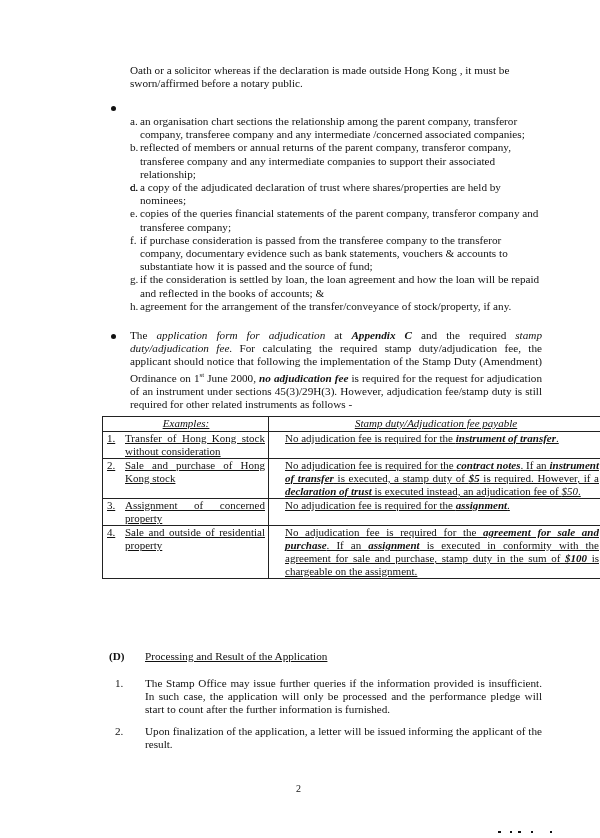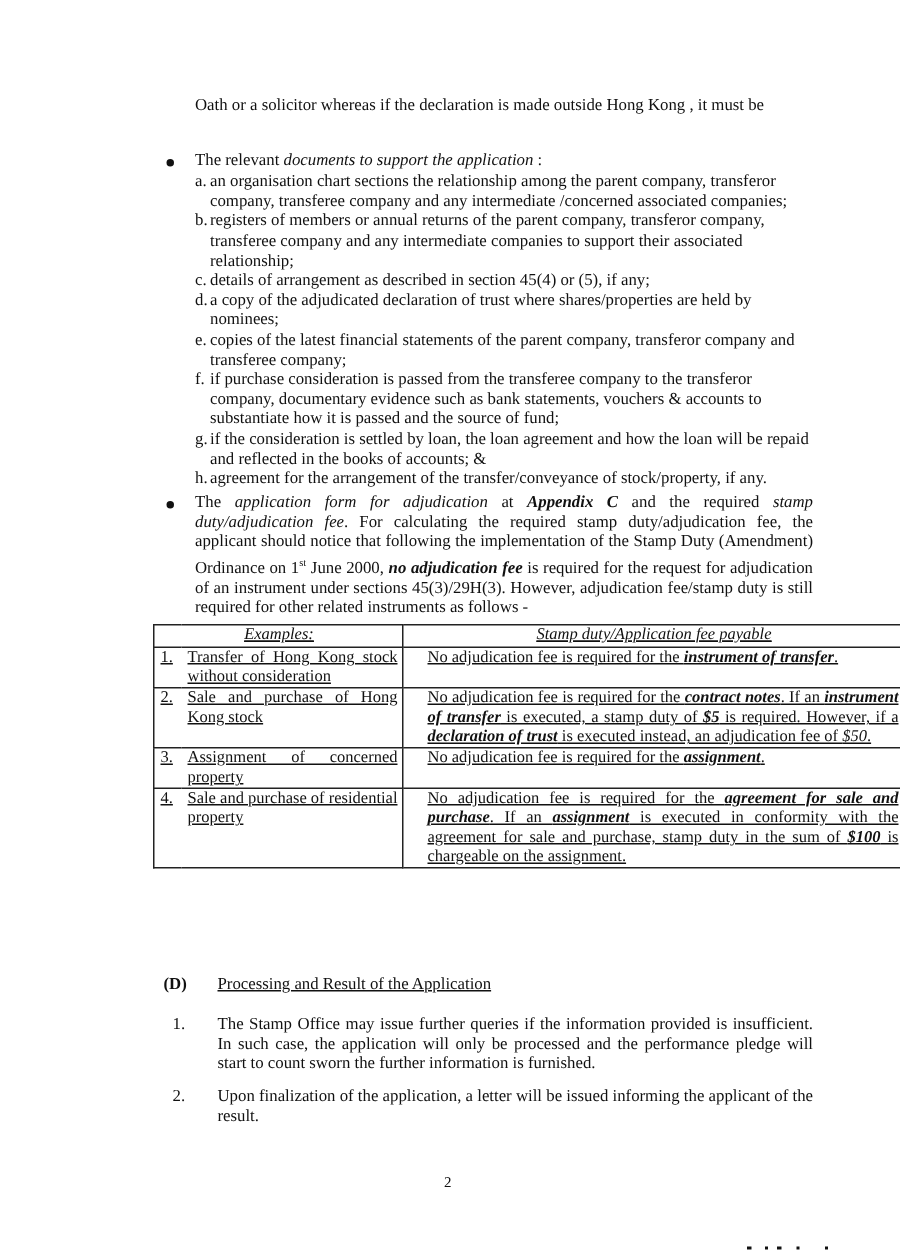--- a/index.html
+++ b/index.html
@@ -40,79 +40,77 @@
     .footer-marks { position: absolute; top: 831px; left: 498px; height: 2px; width: 60px; }
     .footer-marks span { position: absolute; top: 0; height: 2px; background: #111; }
   </style>
 </head>
 <body>
 
 <div class="page">
 
   <div class="abs para" style="left:130px; top:64px; width:412px;">
     <div style="white-space:nowrap;">Oath or a solicitor whereas if the declaration is made outside Hong Kong , it must be</div>
+    <div>sworn/affirmed before a notary public.</div>
   </div>
 
   <div class="bullet-dot" style="left:111px; top:106px;"></div>
-  <div class="abs" style="left:130px; top:101px; width:412px;">
-    <span>The relevant </span><i>documents to support the application</i><span> :</span>
-  </div>
 
   <div class="abs" style="left:130px; top:115px; width:414px;" id="doc-list">
       <div style="position: relative; padding-left: 10px;"><span style="position: absolute; left: 0px; top: 0px;">a.</span><span>an organisation chart sections the relationship among the parent company, transferor company, transferee company and any intermediate /concerned associated companies;</span></div>
-      <div style="position: relative; padding-left: 10px;"><span style="position: absolute; left: 0px; top: 0px;">b.</span><span>registers of members or annual returns of the parent company, transferor company, transferee company and any intermediate companies to support their associated relationship;</span></div>
-      <div style="position: relative; padding-left: 10px;"><span style="position: absolute; left: 0px; top: 0px;">c.</span><span>details of arrangement as described in section 45(4) or (5), if any;</span></div>
+      <div style="position: relative; padding-left: 10px;"><span style="position: absolute; left: 0px; top: 0px;">b.</span><span>reflected of members or annual returns of the parent company, transferor company, transferee company and any intermediate companies to support their associated relationship;</span></div>
+      <div style="position: relative; padding-left: 10px;"><span style="position: absolute; left: 0px; top: 0px;">c.</span></div>
       <div style="position: relative; padding-left: 10px;"><span style="position: absolute; left: 0px; top: 0px;">d.</span><span>a copy of the adjudicated declaration of trust where shares/properties are held by nominees;</span></div>
-      <div style="position: relative; padding-left: 10px;"><span style="position: absolute; left: 0px; top: 0px;">e.</span><span>copies of the latest financial statements of the parent company, transferor company and transferee company;</span></div>
+      <div style="position: relative; padding-left: 10px;"><span style="position: absolute; left: 0px; top: 0px;">e.</span><span>copies of the queries financial statements of the parent company, transferor company and transferee company;</span></div>
       <div style="position: relative; padding-left: 10px;"><span style="position: absolute; left: 0px; top: 0px;">f.</span><span>if purchase consideration is passed from the transferee company to the transferor company, documentary evidence such as bank statements, vouchers &amp; accounts to substantiate how it is passed and the source of fund;</span></div>
       <div style="position: relative; padding-left: 10px;"><span style="position: absolute; left: 0px; top: 0px;">g.</span><span>if the consideration is settled by loan, the loan agreement and how the loan will be repaid and reflected in the books of accounts; &amp;</span></div>
       <div style="position: relative; padding-left: 10px;"><span style="position: absolute; left: 0px; top: 0px;">h.</span><span>agreement for the arrangement of the transfer/conveyance of stock/property, if any.</span></div>
     </div>
 
   <div class="bullet-dot" style="left:111px; top:334px;"></div>
   <div class="abs para" style="left:130px; top:329px; width:412px;">
     <span>The </span><i>application form for adjudication</i><span> at </span><b>Appendix C</b><span> and the required </span><i>stamp duty/adjudication fee</i><span>. For calculating the required stamp duty/adjudication fee, the applicant should notice that following the implementation of the Stamp Duty (Amendment) Ordinance on 1</span><sup style="font-size:7px;">st</sup><span> June 2000, </span><b>no adjudication fee</b><span> is required for the request for adjudication of an instrument under sections 45(3)/29H(3).  However, adjudication fee/stamp duty is still required for other related instruments as follows -</span>
   </div>
 
   <table class="fees">
     <thead>
       <tr>
         <th colspan="2"><span>Examples:</span></th>
-        <th><span>Stamp duty/Application fee payable</span></th>
+        <th><span>Stamp duty/Adjudication fee payable</span></th>
       </tr>
     </thead>
     <tbody id="fee-rows">
         <tr>
           <td class="num">1.</td>
           <td class="exText">Transfer of Hong Kong stock without consideration</td>
           <td class="fee"><span>No adjudication fee is required for the </span><span class="bi">instrument of transfer</span><span>.</span></td>
         </tr>
         <tr>
           <td class="num">2.</td>
           <td class="exText">Sale and purchase of Hong Kong stock</td>
           <td class="fee"><span>No adjudication fee is required for the </span><span class="bi">contract notes</span><span>.  If an </span><span class="bi">instrument of transfer</span><span> is executed, a stamp duty of </span><span class="bi">$5</span><span> is required. However, if a </span><span class="bi">declaration of trust</span><span> is executed instead, an adjudication fee of </span><i>$50</i><span>.</span></td>
         </tr>
         <tr>
           <td class="num">3.</td>
           <td class="exText">Assignment of concerned property</td>
           <td class="fee"><span>No adjudication fee is required for the </span><span class="bi">assignment</span><span>.</span></td>
         </tr>
         <tr>
           <td class="num">4.</td>
-          <td class="exText">Sale and purchase of residential property</td>
+          <td class="exText">Sale and outside of residential property</td>
           <td class="fee"><span>No adjudication fee is required for the </span><span class="bi">agreement for sale and purchase</span><span>.  If an </span><span class="bi">assignment</span><span> is executed in conformity with the agreement for sale and purchase, stamp duty in the sum of </span><span class="bi">$100</span><span> is chargeable on the assignment.</span></td>
         </tr>
       </tbody>
   </table>
 
   <div class="section-head">(D)</div>
   <div class="section-title">Processing and Result of the Application</div>
 
   <div class="num-item" style="top:677px;">1.</div>
-  <div class="num-text" style="top:677px;">The Stamp Office may issue further queries if the information provided is insufficient.  In such case, the application will only be processed and the performance pledge will start to count sworn the further information is furnished.</div>
+  <div class="num-text" style="top:677px;">The Stamp Office may issue further queries if the information provided is insufficient.  In such case, the application will only be processed and the performance pledge will start to count after the further information is furnished.</div>
 
   <div class="num-item" style="top:725px;">2.</div>
   <div class="num-text" style="top:725px;">Upon finalization of the application, a letter will be issued informing the applicant of the result.</div>
 
   <div class="page-number">2</div>
 
   <div class="footer-marks">
     <span style="left:0; width:3px;"></span>
     <span style="left:12px; width:2px;"></span>
     <span style="left:20px; width:3px;"></span>

